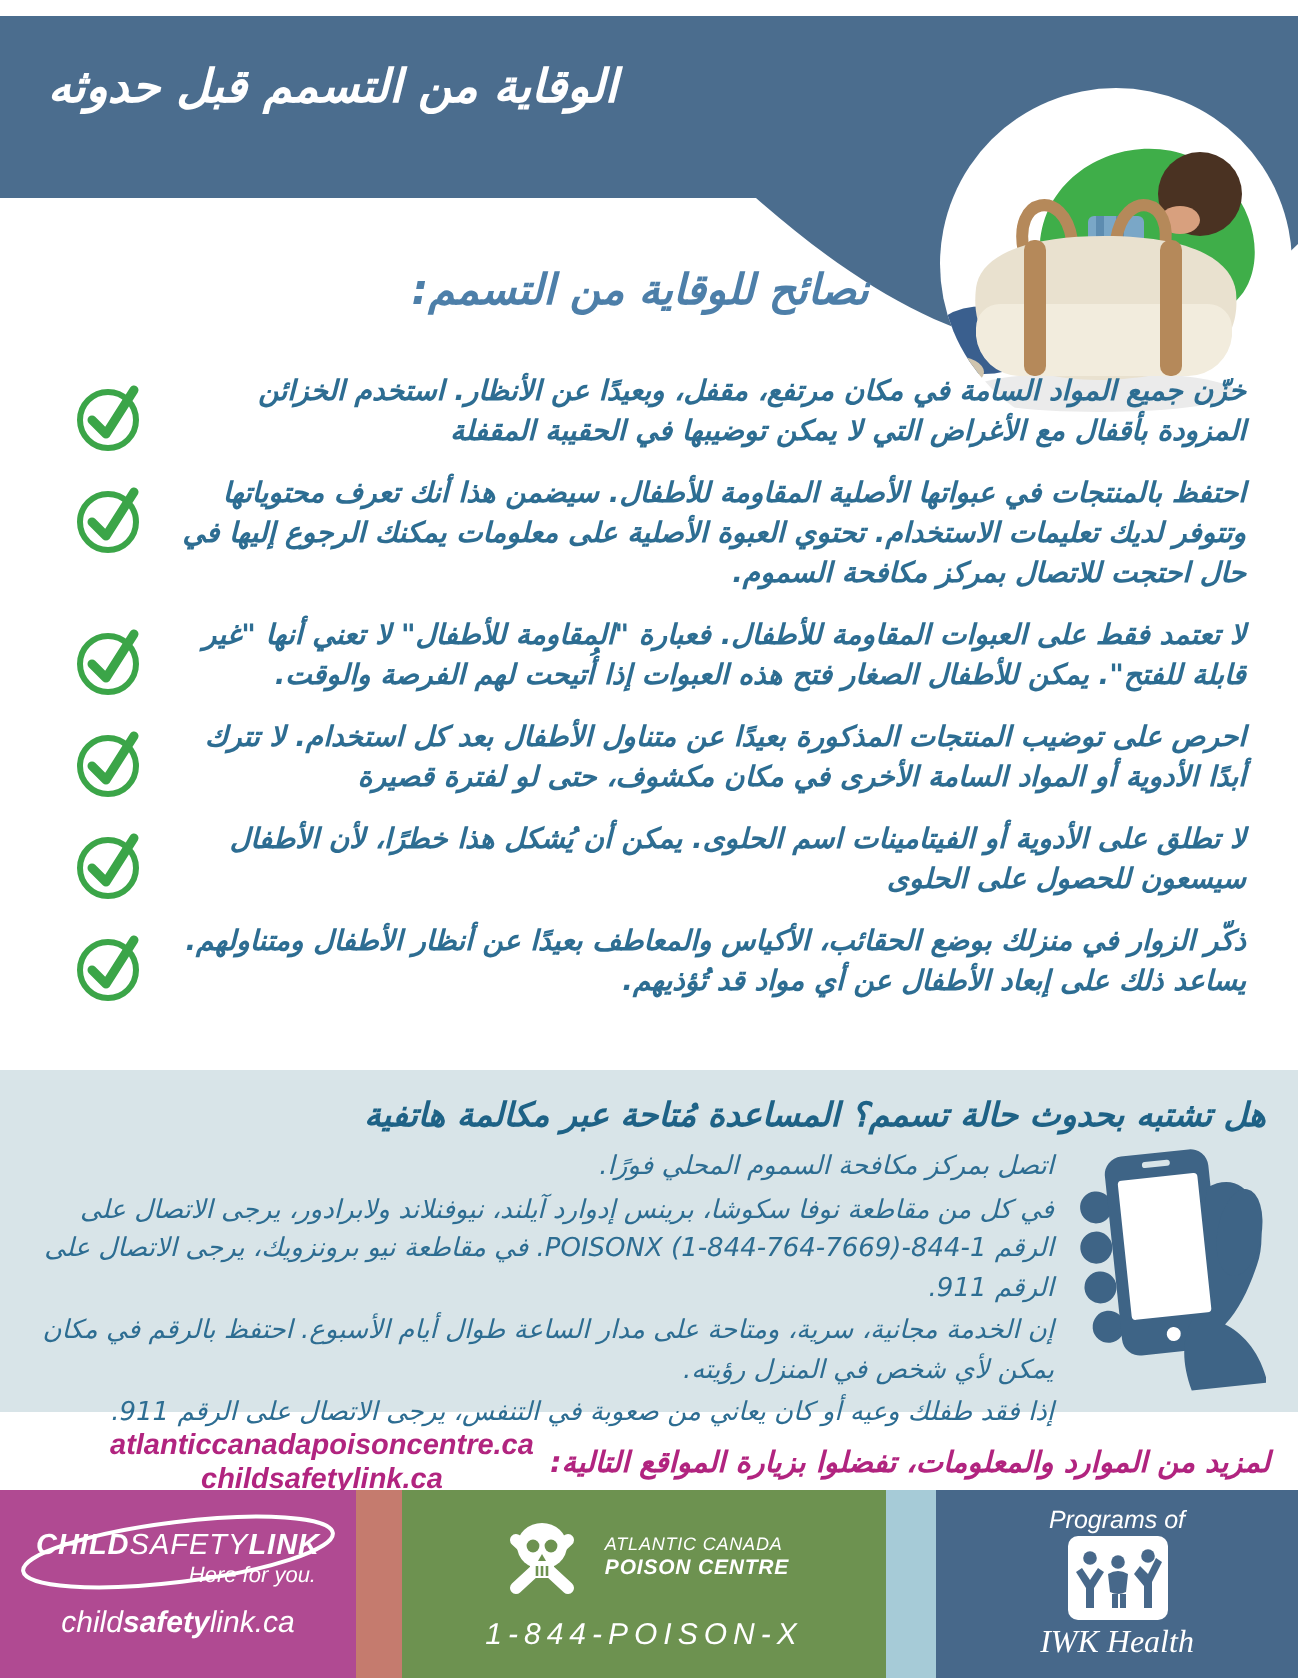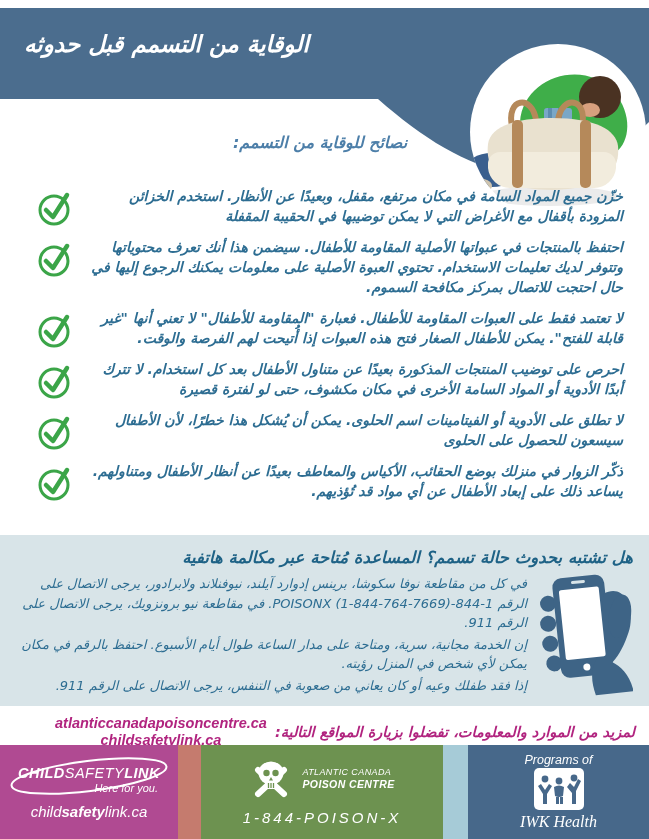--- a/index.html
+++ b/index.html
@@ -11,21 +11,21 @@
   *{box-sizing:border-box;margin:0;padding:0}
   body{background:#888;}
   .page{position:relative;width:649px;height:839px;background:#fff;overflow:hidden;
         font-family:"DejaVu Sans",sans-serif;margin:0 auto;font-style:italic;}
   
   .header-svg{position:absolute;top:0;left:0;z-index:1}
   .title{position:absolute;top:31px;left:24px;z-index:2;color:#fff;font-size:23px;
          font-weight:bold;letter-spacing:0;direction:rtl}
   
   .tips-heading{position:absolute;top:133px;left:90px;width:460px;z-index:3;
-                text-align:center;color:var(--heading);font-size:16px;font-weight:bold;direction:rtl}
+                text-align:center;color:var(--heading);font-size:21px;font-weight:bold;direction:rtl}
   .tips{position:absolute;top:186px;left:34px;right:26px;z-index:3}
   .tip{display:flex;gap:12px;margin-bottom:11px;align-items:flex-start}
   .tip .ck{flex:none;width:42px;padding-top:2px}
   .tip .txt{flex:1;direction:rtl;color:var(--body);
             font-size:14px;font-weight:bold;line-height:1.43}
   
   .help{position:absolute;top:535px;left:0;right:0;height:171px;background:var(--graybg);
         padding:13px 16px 16px 20px;z-index:3}
   .help-heading{direction:rtl;text-align:right;color:var(--deep);font-size:16.5px;
                 font-weight:bold;margin-bottom:7px}
@@ -156,20 +156,21 @@
           </svg>
       </span>
       <div class="txt">ذكّر الزوار في منزلك بوضع الحقائب، الأكياس والمعاطف بعيدًا عن أنظار الأطفال ومتناولهم. يساعد ذلك على إبعاد الأطفال عن أي مواد قد تُؤذيهم.</div>
     </div>
   </div>
 
   <div class="help">
     <div class="help-heading">هل تشتبه بحدوث حالة تسمم؟ المساعدة مُتاحة عبر مكالمة هاتفية</div>
     <div class="help-body">
       <div class="help-text">
+        <p>اتصل بمركز مكافحة السموم المحلي فورًا.</p>
         <p>في كل من مقاطعة نوفا سكوشا، برينس إدوارد آيلند، نيوفنلاند ولابرادور، يرجى الاتصال على الرقم 1-844-POISONX (1-844-764-7669). في مقاطعة نيو برونزويك، يرجى الاتصال على الرقم 911.</p>
         <p>إن الخدمة مجانية، سرية، ومتاحة على مدار الساعة طوال أيام الأسبوع. احتفظ بالرقم في مكان يمكن لأي شخص في المنزل رؤيته.</p>
         <p>إذا فقد طفلك وعيه أو كان يعاني من صعوبة في التنفس، يرجى الاتصال على الرقم 911.</p>
       </div>
       <span class="help-icon">
         <svg width="96" height="126" viewBox="0 0 96 126">
           <g fill="#3e6486" transform="rotate(-6 48 60)">
             <circle cx="14" cy="30" r="8"></circle>
               <circle cx="12" cy="50" r="8"></circle>
             <circle cx="12" cy="70" r="8"></circle>

